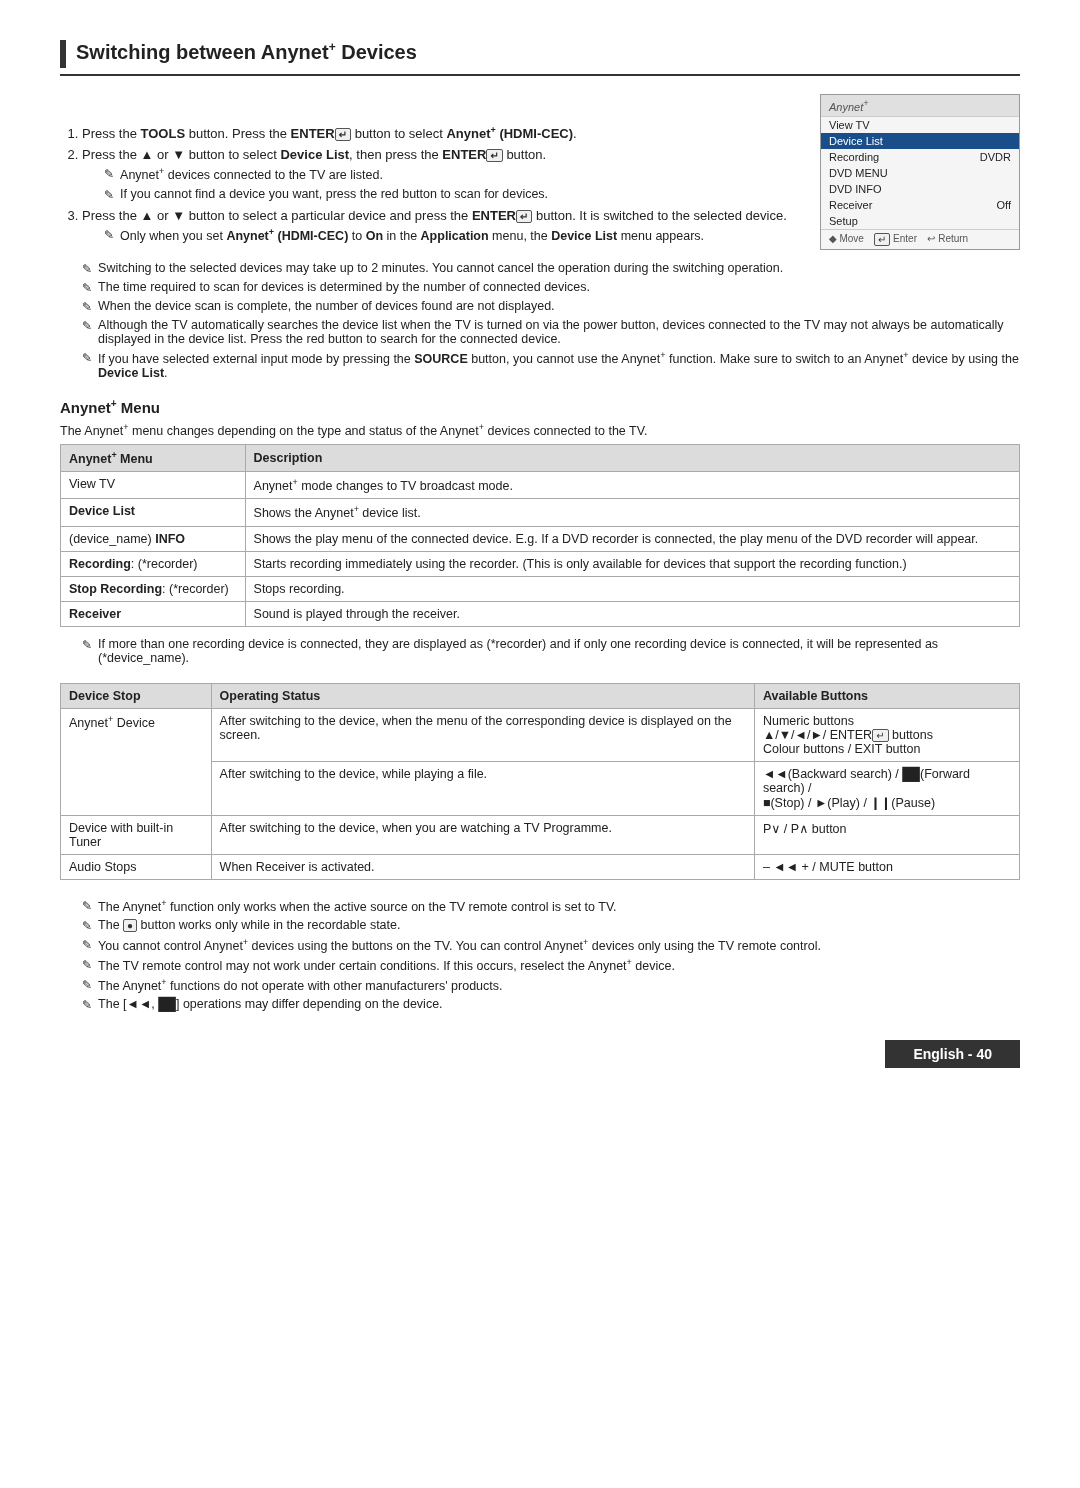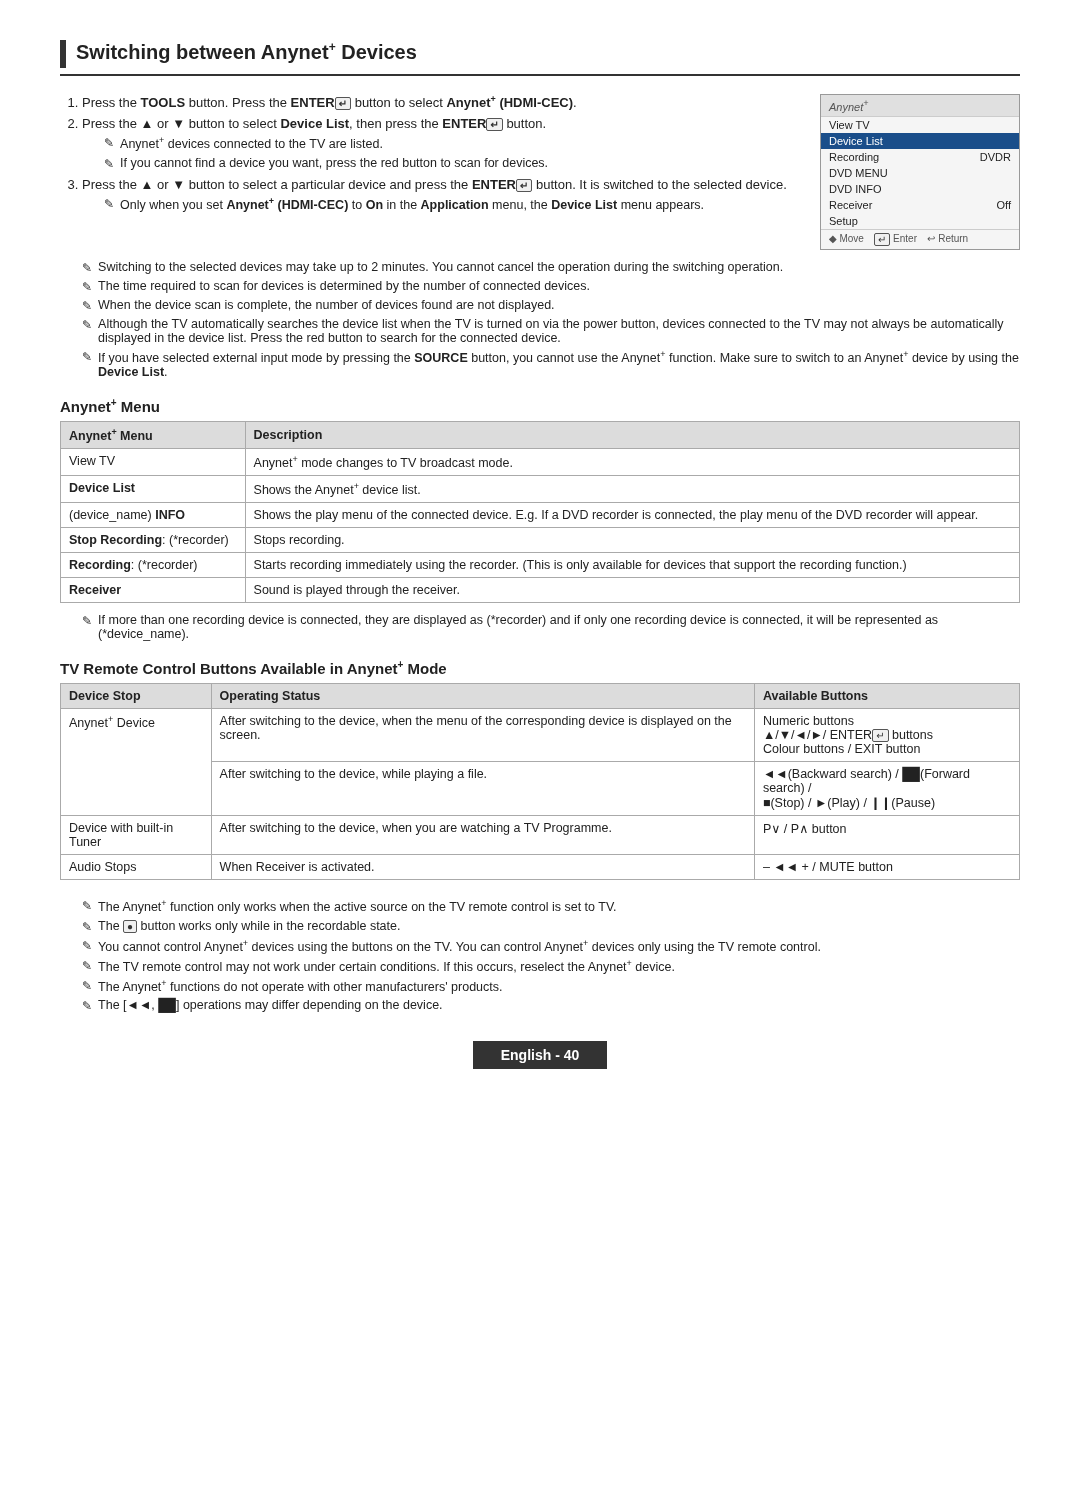--- a/index.html
+++ b/index.html
@@ -30,21 +30,21 @@
     .page-title h1 {
       font-size: 20px;
       font-weight: bold;
     }
     .page-title h1 sup {
       font-size: 12px;
     }
 
     .section { margin-bottom: 18px; }
 
-    ol { margin-left: 22px; margin-bottom: 8px; }
+    ol { margin-left: 22px; margin-bottom: 8px; margin-top: 31px; }
     ol li { margin-bottom: 6px; font-size: 13px; }
     ol li b { font-weight: bold; }
 
     .note {
       display: flex;
       align-items: flex-start;
       margin-left: 22px;
       margin-bottom: 4px;
       font-size: 12.5px;
       color: #222;
@@ -133,21 +133,21 @@
     }
     table td {
       border: 1px solid #aaa;
       padding: 5px 8px;
       vertical-align: top;
       font-size: 12.5px;
     }
     table td b { font-weight: bold; }
 
     .page-number-box {
-      text-align: center;
+      text-align: right;
       margin-top: 28px;
     }
     .page-number-inner {
       display: inline-block;
       background: #333;
       color: #fff;
       padding: 6px 28px;
       font-size: 14px;
       font-weight: bold;
     }
@@ -272,20 +272,21 @@
       <span class="note-text">Although the TV automatically searches the device list when the TV is turned on via the power button, devices connected to the TV may not always be automatically displayed in the device list. Press the red button to search for the connected device.</span>
     </div>
     <div class="note">
       <span class="note-icon">✎</span>
       <span class="note-text">If you have selected external input mode by pressing the <b>SOURCE</b> button, you cannot use the Anynet<sup>+</sup> function. Make sure to switch to an Anynet<sup>+</sup> device by using the <b>Device List</b>.</span>
     </div>
   </div>
 
   <div class="section">
     <div class="subsection-title">Anynet<sup>+</sup> Menu</div>
+    <div class="subsection-desc">The Anynet<sup>+</sup> menu changes depending on the type and status of the Anynet<sup>+</sup> devices connected to the TV.</div>
     <table>
       <thead>
         <tr>
           <th>Anynet<sup>+</sup> Menu</th>
           <th>Description</th>
         </tr>
       </thead>
       <tbody>
         <tr>
           <td>View TV</td>
@@ -293,41 +294,40 @@
         </tr>
         <tr>
           <td><b>Device List</b></td>
           <td>Shows the Anynet<sup>+</sup> device list.</td>
         </tr>
         <tr>
           <td>(device_name) <b>INFO</b></td>
           <td>Shows the play menu of the connected device. E.g. If a DVD recorder is connected, the play menu of the DVD recorder will appear.</td>
         </tr>
         <tr>
+          <td><b>Recording</b>: (*recorder)</td>
+          <td>Starts recording immediately using the recorder. (This is only available for devices that support the recording function.)</td>
+        </tr>
+        <tr>
           <td><b>Stop Recording</b>: (*recorder)</td>
           <td>Stops recording.</td>
         </tr>
         <tr>
-          <td><b>Recording</b>: (*recorder)</td>
-          <td>Starts recording immediately using the recorder. (This is only available for devices that support the recording function.)</td>
-        </tr>
-        <tr>
           <td><b>Receiver</b></td>
           <td>Sound is played through the receiver.</td>
         </tr>
       </tbody>
     </table>
     <div class="note">
       <span class="note-icon">✎</span>
       <span class="note-text">If more than one recording device is connected, they are displayed as (*recorder) and if only one recording device is connected, it will be represented as (*device_name).</span>
     </div>
   </div>
 
   <div class="section">
-    <div class="tv-section-heading">TV Remote Control Buttons Available in Anynet<sup>+</sup> Mode</div>
     <table>
       <thead>
         <tr>
           <th>Device Stop</th>
           <th>Operating Status</th>
           <th>Available Buttons</th>
         </tr>
       </thead>
       <tbody>
         <tr>

